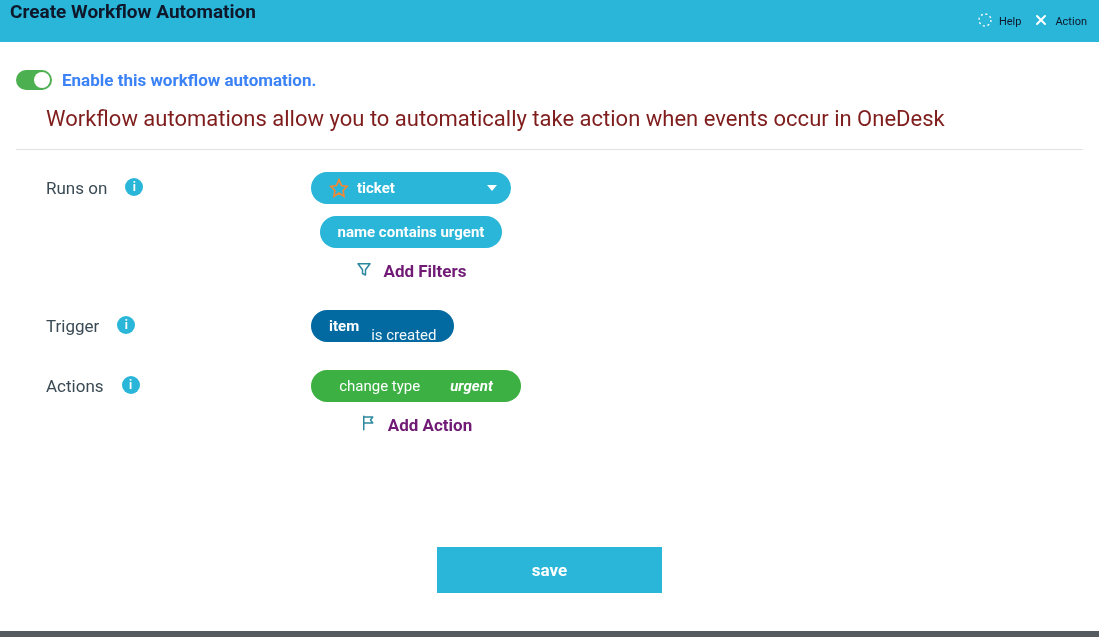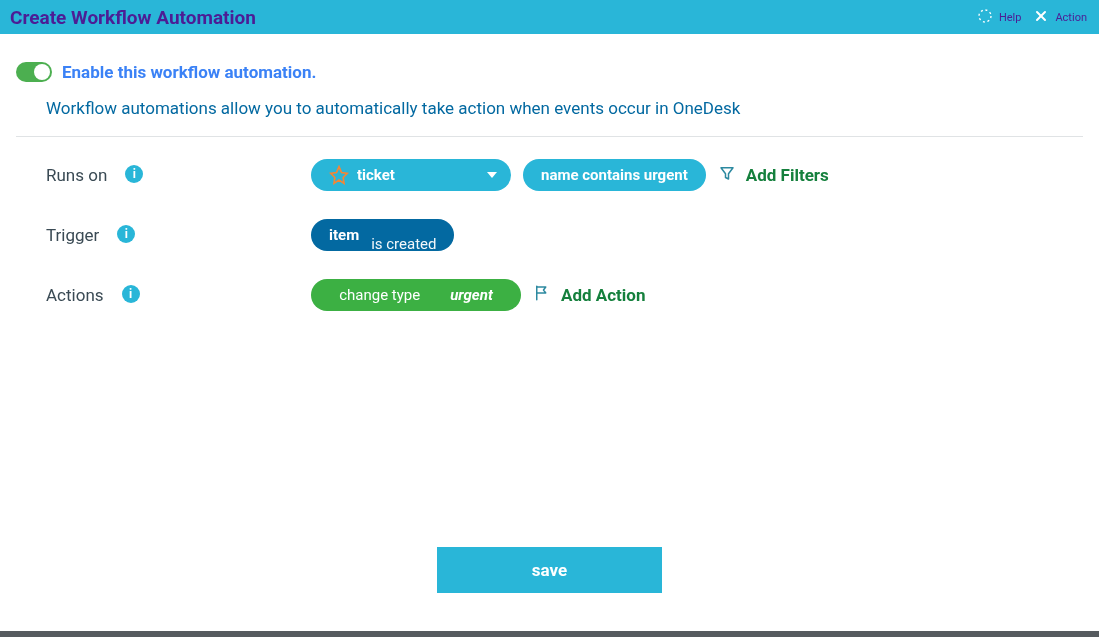--- a/index.html
+++ b/index.html
@@ -1,23 +1,22 @@
 <!DOCTYPE html>
 <html><head>
 <meta charset="utf-8">
 <style>
   * { box-sizing: border-box; margin: 0; padding: 0; font-family: -apple-system, BlinkMacSystemFont, "Segoe UI", Roboto, "Helvetica Neue", Arial, sans-serif; }
   body { background: #fff; width: 1099px; height: 637px; overflow: hidden; position: relative; }
 
   .header {
     background: #29b6d8;
-    color: #4c1d95;
-    height: 34px;
+    color: #0f172a;
+    height: 42px;
     display: flex;
-    align-items: center;
     padding: 0 8px 0 10px;
     font-weight: 700;
     font-size: 19px;
   }
   .header-title { flex: 1; }
   .header-actions { display: flex; align-items: center; gap: 4px; font-size: 11px; font-weight: 400; }
   .header-action { display: flex; align-items: center; gap: 6px; cursor: pointer; padding: 0 4px; }
   .header-action svg { width: 16px; height: 16px; }
 
   .content { padding: 28px 16px 0 16px; }
@@ -25,32 +24,32 @@
   .enable-row { display: flex; align-items: center; gap: 10px; margin-bottom: 16px; }
   .toggle {
     width: 36px; height: 20px; background: #4caf50; border-radius: 10px; position: relative; cursor: pointer;
   }
   .toggle .knob {
     width: 16px; height: 16px; background: #fff; border-radius: 50%;
     position: absolute; top: 2px; right: 2px;
   }
   .enable-label { font-weight: 700; font-size: 17px; color: #3b82f6; }
 
-  .description { color: #0369a1; font-size: 17px; padding: 0 30px 18px 30px; }
+  .description { color: #7f1d1d; font-size: 22px; padding: 0 30px 18px 30px; }
   .divider { border-top: 1px solid #e0e3e5; margin: 0 0 22px 0; }
 
   .config { padding: 0 30px; }
   .row { display: flex; align-items: flex-start; margin-bottom: 28px; }
   .row-label { width: 265px; display: flex; align-items: flex-start; gap: 18px; color: #3a4a54; font-size: 17px; font-weight: 400; padding-top: 6px; }
   .info-icon {
     width: 18px; height: 18px; border-radius: 50%; background: #29b6d8; color: #fff;
     display: inline-flex; align-items: center; justify-content: center;
     font-size: 12px; font-weight: 700; font-style: normal; cursor: pointer;
   }
-  .row-body { display: flex; align-items: center; gap: 12px; flex-wrap: wrap; }
+  .row-body { display: flex; align-items: center; gap: 12px; flex-wrap: wrap; flex-direction: column; }
 
   .pill {
     border-radius: 18px; color: #fff; font-weight: 700; font-size: 15px;
     height: 32px; display: inline-flex; align-items: center; padding: 0 18px; gap: 8px;
     white-space: nowrap;
   }
   .pill-blue { background: #29b6d8; }
   .pill-orange { background: #0369a1; }
   .pill-green { background: #3cb043; }
 
@@ -59,21 +58,21 @@
     position: absolute; right: 14px; top: 50%; transform: translateY(-50%);
     width: 0; height: 0; border-left: 5px solid transparent; border-right: 5px solid transparent;
     border-top: 6px solid #fff;
   }
   .ticket-icon { width: 20px; height: 20px; display:inline-flex; align-items:center; justify-content:center; }
   .ticket-icon svg { width: 20px; height: 20px; }
 
   .pill .light { font-weight: 400; opacity: .95; margin-left: 4px; margin-top: 18px; }
   .pill .italic { font-style: italic; font-weight: 700; margin-left: 22px; }
 
-  .link-action { display: inline-flex; align-items: center; gap: 10px; color: #15803d; font-weight: 700; font-size: 17px; cursor: pointer; }
+  .link-action { display: inline-flex; align-items: center; gap: 10px; color: #701a75; font-weight: 700; font-size: 17px; cursor: pointer; }
   .link-action svg { width: 18px; height: 18px; stroke: #2c89a0; }
 
   .save-bar { position: absolute; left:0; right:0; bottom: 44px; display:flex; justify-content:center; }
   .save-btn {
     background: #29b6d8; color: #fff; font-weight: 700; font-size: 17px;
     border: none; width: 225px; height: 46px; cursor: pointer;
   }
 
   .bottom-strip { position:absolute; bottom:0; left:0; right:0; height:6px; background:#565b5f; }
 </style>

